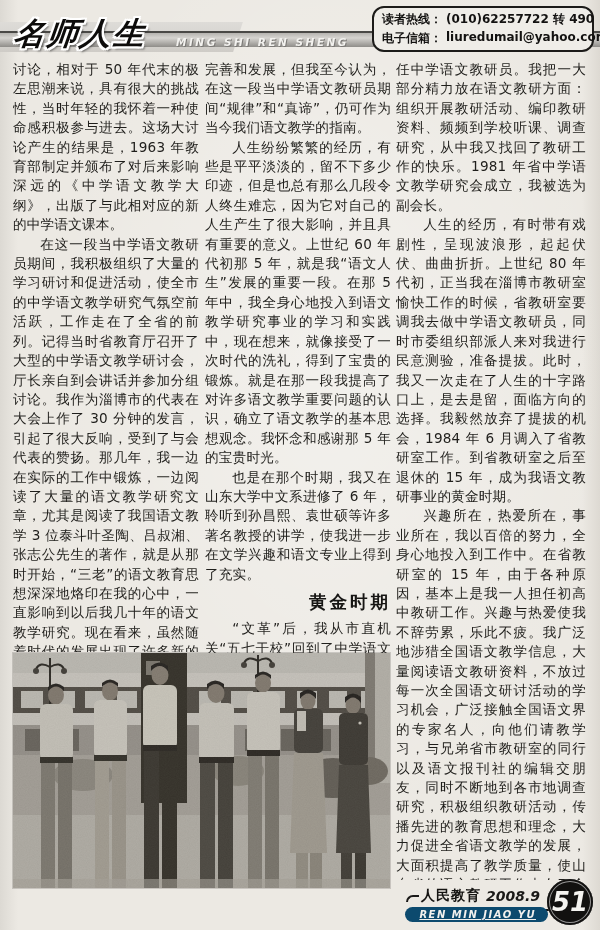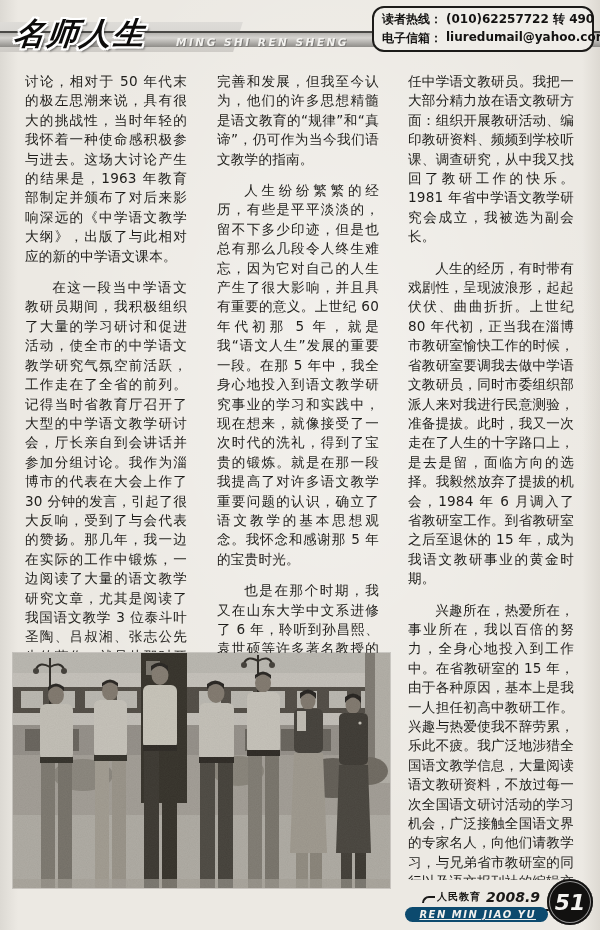--- a/index.html
+++ b/index.html
@@ -51,21 +51,21 @@
   }
   .hotline-row { display:flex; font-size:12px; font-weight:bold; color:#131211; white-space:nowrap; }
   .hotline-row .lbl { margin-right:4px; }
 
   
   .col {
     position:absolute; top:60px; width:186px; overflow:hidden;
     font-size:13.6px; line-height:19.4px; text-align:justify;
     color:#1f1e1b; letter-spacing:.2px;
   }
-  .col p { margin:12px; }
+  .col p { margin:0; }
   .col p.indent { text-indent:2em; }
   #col1 { left:13px;  height:592px; }
   #col2 { left:205px; height:596px; }
   #col3 { left:396px; width:190px; height:820px; }
   .section-heading {
     text-align:right; font-weight:bold; font-size:17.5px;
     letter-spacing:3px; margin:9px 0 7px; color:#161513; text-indent:0 !important;
   }
 
   
@@ -79,35 +79,35 @@
   .footer { position:absolute; right:0; bottom:0; width:250px; height:55px; }
   .footer-line1 {
     position:absolute; right:60px; bottom:25px;
     display:flex; align-items:center; white-space:nowrap;
   }
   .hook {
     width:13px; height:7px; margin-right:2px; margin-top:4px;
     border-top:2.5px solid #1a1918; border-left:2.5px solid #1a1918;
     border-top-left-radius:9px;
   }
-  .journal-name { font-size:10px; font-weight:bold; color:#151412; letter-spacing:1px; }
+  .journal-name { font-size:14px; font-weight:bold; color:#151412; letter-spacing:1px; }
   .journal-issue { font-size:14px; font-weight:bold; font-style:italic; color:#1a1917; margin-left:5px; }
   .footer-rule { position:absolute; right:40px; bottom:19px; width:130px; height:2px; background:#151412; }
   .pinyin-pill {
     position:absolute; right:52px; bottom:8px;
     background:#0c4a6e; color:#f2f1ee; border-radius:9px;
     font-size:10px; font-weight:bold; font-style:italic; letter-spacing:1.5px;
     padding:2px 12px 2px 14px; white-space:nowrap;
     text-decoration:underline;
   }
   .page-circle {
     position:absolute; right:7px; bottom:5px; width:46px; height:46px;
     background:#121110; border-radius:50%;
     display:flex; align-items:center; justify-content:center;
-    color:#f4f3f0; font-size:22px; font-weight:bold; font-style:italic;
+    color:#f4f3f0; font-size:26px; font-weight:bold; font-style:italic;
     box-shadow:inset 0 0 0 2px #121110, inset 0 0 0 3px rgba(240,240,240,.6);
   }
 </style>
 </head>
 <body>
 
 <div class="banner-wrap">
   <div class="banner-soft"></div>
   <div class="banner-bar"></div>
   <div class="banner-title">名师人生</div>
@@ -124,21 +124,21 @@
   </div>
 </div>
 
 <div id="col1" class="col">
     <p>讨论，相对于 50 年代末的极左思潮来说，具有很大的挑战性，当时年轻的我怀着一种使命感积极参与进去。这场大讨论产生的结果是，1963 年教育部制定并颁布了对后来影响深远的《中学语文教学大纲》，出版了与此相对应的新的中学语文课本。</p>
     <p class="indent">在这一段当中学语文教研员期间，我积极组织了大量的学习研讨和促进活动，使全市的中学语文教学研究气氛空前活跃，工作走在了全省的前列。记得当时省教育厅召开了大型的中学语文教学研讨会，厅长亲自到会讲话并参加分组讨论。我作为淄博市的代表在大会上作了 30 分钟的发言，引起了很大反响，受到了与会代表的赞扬。那几年，我一边在实际的工作中锻炼，一边阅读了大量的语文教学研究文章，尤其是阅读了我国语文教学 3 位泰斗叶圣陶、吕叔湘、张志公先生的著作，就是从那时开始，“三老”的语文教育思想深深地烙印在我的心中，一直影响到以后我几十年的语文教学研究。现在看来，虽然随着时代的发展出现了许多新的教育思想及理念，“三老”的语文教育思想有些可以补充、</p>
   </div>
 
 <div id="col2" class="col">
   <div>
-      <p>完善和发展，但我至今认为，他们的许多思想精髓是语文教育的“规律”和“真谛”，仍可作为当今我们语文教学的指南。</p>
+      <p>完善和发展，但我至今认为，在这一段当中学语文教研员期间“规律”和“真谛”，仍可作为当今我们语文教学的指南。</p>
       <p class="indent">人生纷纷繁繁的经历，有些是平平淡淡的，留不下多少印迹，但是也总有那么几段令人终生难忘，因为它对自己的人生产生了很大影响，并且具有重要的意义。上世纪 60 年代初那 5 年，就是我“语文人生”发展的重要一段。在那 5 年中，我全身心地投入到语文教学研究事业的学习和实践中，现在想来，就像接受了一次时代的洗礼，得到了宝贵的锻炼。就是在那一段我提高了对许多语文教学重要问题的认识，确立了语文教学的基本思想观念。我怀念和感谢那 5 年的宝贵时光。</p>
       <p class="indent">也是在那个时期，我又在山东大学中文系进修了 6 年，聆听到孙昌熙、袁世硕等许多著名教授的讲学，使我进一步在文学兴趣和语文专业上得到了充实。</p>
     </div>
   <h2 class="section-heading">黄金时期</h2>
   <div>
       <p class="indent">“文革”后，我从市直机关“五七干校”回到了中学语文教研员的岗位，半年后，上级任命我为市教研室主任并同意我兼</p>
     </div>
 </div>
 
 <div id="col3" class="col">

